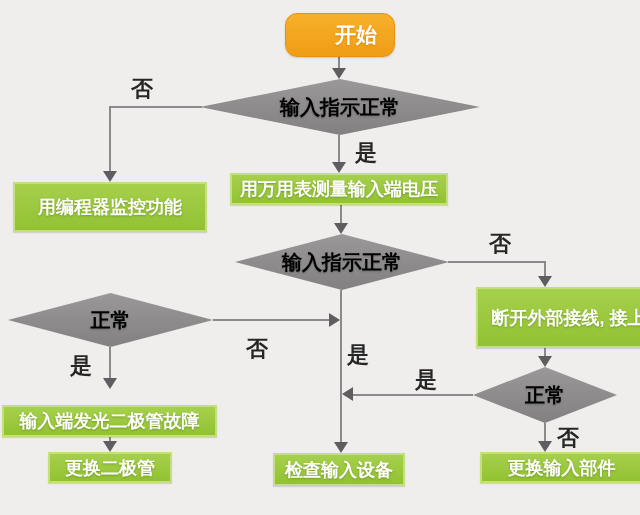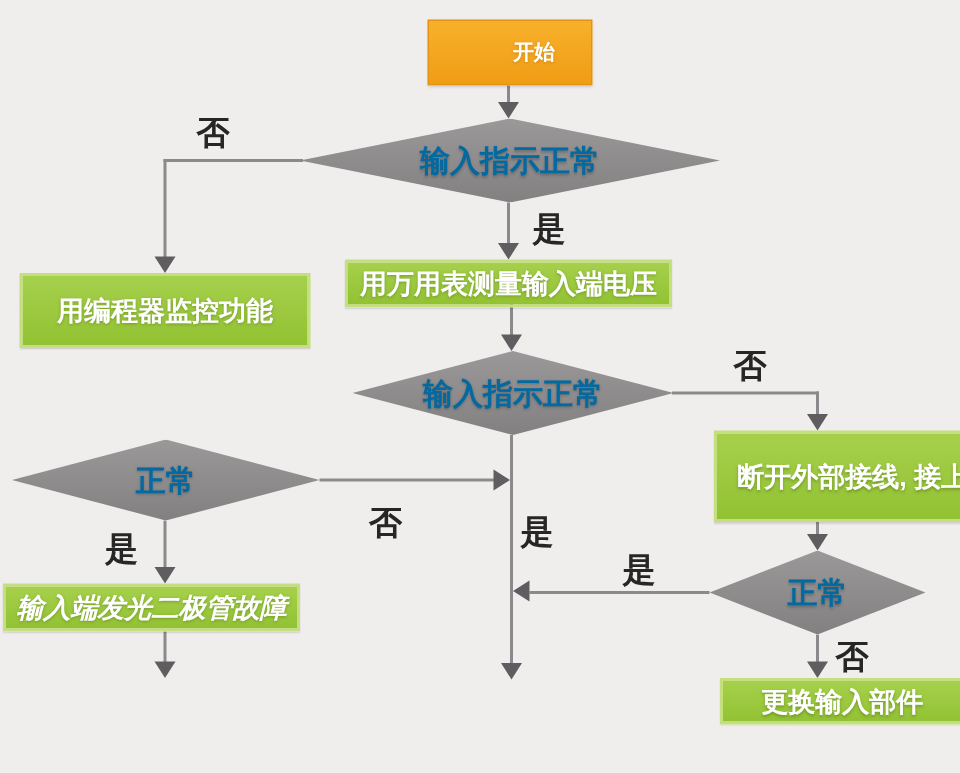--- a/index.html
+++ b/index.html
@@ -11,43 +11,43 @@
     position:relative;
     width:640px;height:515px;
     background:#F0EEEC;
     overflow:hidden;
   }
   
   .node-start{
     position:absolute;
     background:linear-gradient(180deg,#F8B02C 0%,#EF9D14 100%);
     border:1px solid #E39310;
-    border-radius:0;
-    color:#fff;font-weight:bold;font-size:14px;
+    border-radius:12px;
+    color:#fff;font-weight:bold;font-size:21px;
     display:flex;align-items:center;justify-content:center;
     box-sizing:border-box;
     text-shadow:0 1px 2px rgba(150,90,0,.35);
     box-shadow:0 1px 2px rgba(0,0,0,.15);
     padding-left:32px;
   }
   .node-process{
     position:absolute;
     background:linear-gradient(180deg,#A6D04C 0%,#92C233 100%);
     border:2px solid #C4DF7D;
     color:#fff;font-weight:bold;font-size:18px;line-height:22px;
     display:flex;flex-direction:column;align-items:center;justify-content:center;
     text-align:right;box-sizing:border-box;
     text-shadow:0 1px 2px rgba(80,110,20,.5);
     box-shadow:0 1px 1px rgba(0,0,0,.12);
     white-space:nowrap;
   }
   .node-decision{
     position:absolute;
     display:flex;align-items:center;justify-content:center;
-    color:#0369a1;font-weight:bold;font-size:20px;
+    color:#000000;font-weight:bold;font-size:20px;
     text-shadow:0 1px 2px rgba(0,0,0,.25);
     box-sizing:border-box;
   }
   .node-decision .shape{
     position:absolute;left:0;top:0;right:0;bottom:0;
     background:linear-gradient(180deg,#9A9899 0%,#828081 100%);
     clip-path:polygon(50% 0,100% 50%,50% 100%,0 50%);
   }
   .node-decision .txt{position:relative;z-index:1;white-space:nowrap;}
   
@@ -123,25 +123,31 @@
   <div class="node-decision" style="left:8px;top:293px;width:205px;height:54px;">
     <div class="shape"></div>
     <span class="txt">正常</span>
   </div>
 
   <div class="node-decision" style="left:473px;top:367px;width:144px;height:56px;">
     <div class="shape"></div>
     <span class="txt">正常</span>
   </div>
 
-  <div class="node-process" style="left:2px;top:389px;width:198px;height:32px;font-style:italic;">
+  <div class="node-process" style="left:2px;top:405px;width:215px;height:32px;">
     <span>输入端发光二极管故障</span>
   </div>
 
+  <div class="node-process" style="left:48px;top:452px;width:124px;height:31px;">
+    <span>更换二极管</span>
+  </div>
 
+  <div class="node-process" style="left:273px;top:453px;width:132px;height:33px;">
+    <span>检查输入设备</span>
+  </div>
 
   <div class="node-process" style="left:480px;top:452px;width:163px;height:31px;">
     <span>更换输入部件</span>
   </div>
 
   <div class="edge-label" style="left:131px;top:74px;">否</div>
   <div class="edge-label" style="left:355px;top:138px;">是</div>
   <div class="edge-label" style="left:489px;top:229px;">否</div>
   <div class="edge-label" style="left:347px;top:340px;">是</div>
   <div class="edge-label" style="left:246px;top:334px;">否</div>

